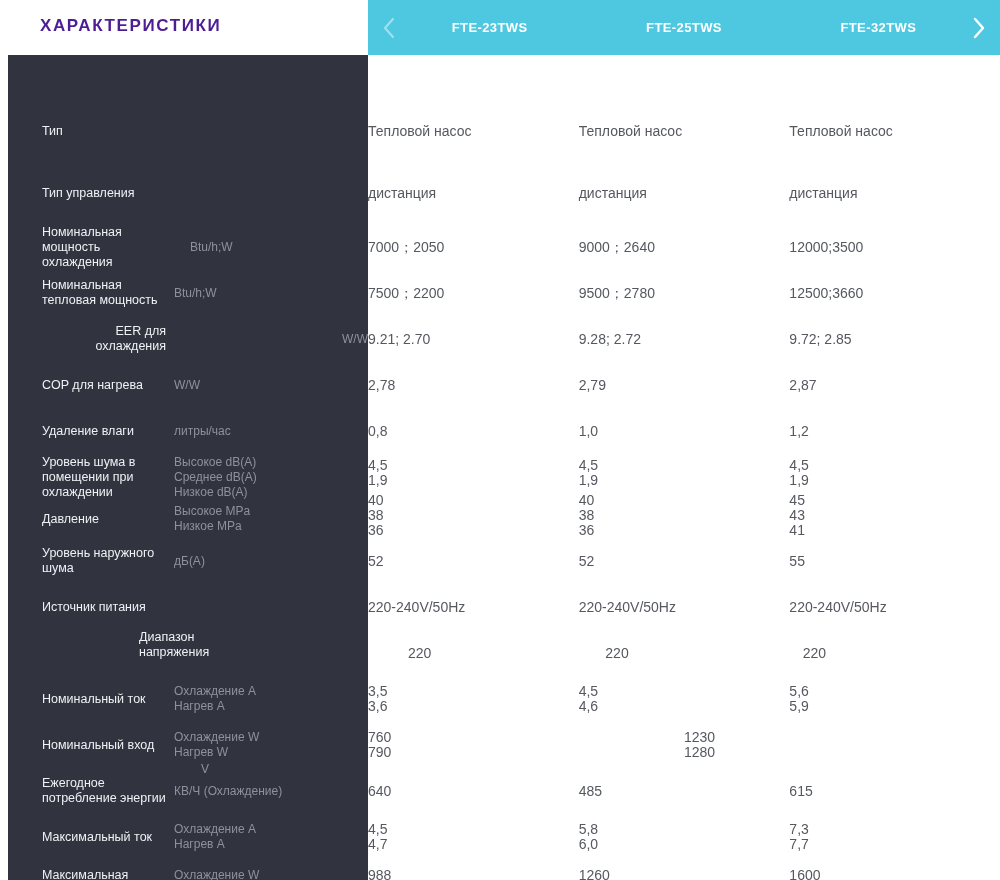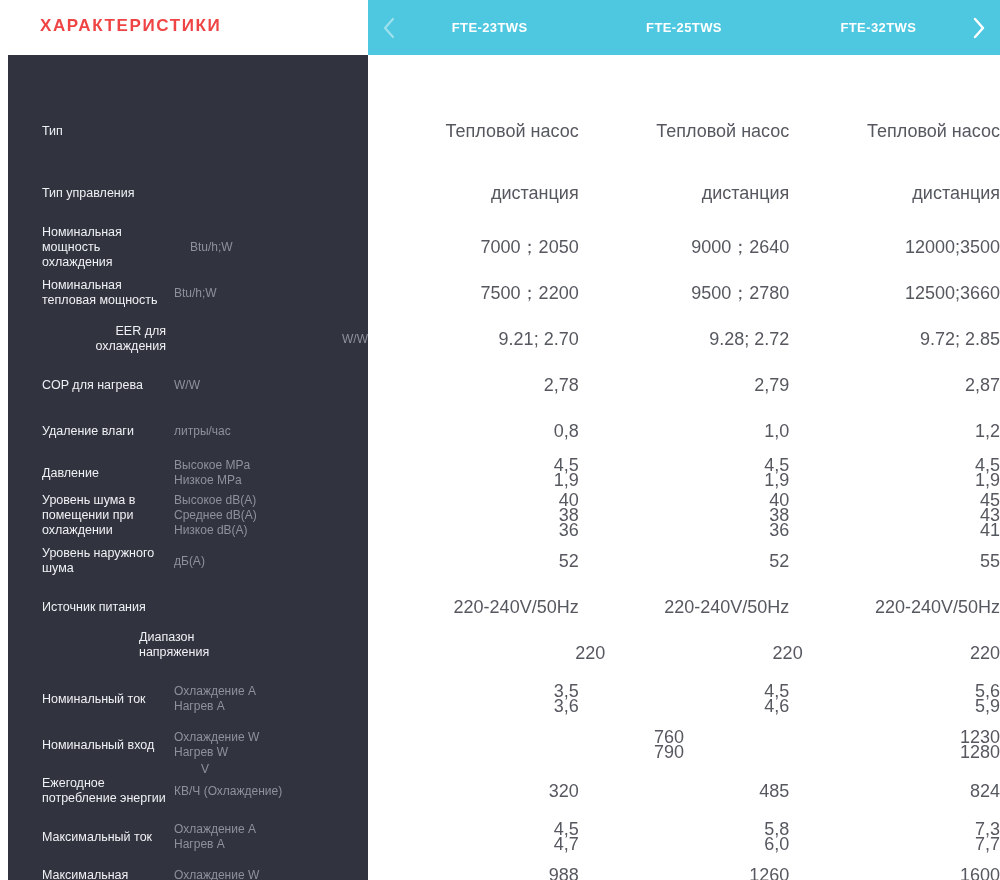--- a/index.html
+++ b/index.html
@@ -10,21 +10,21 @@
     overflow:hidden;
     position:relative;
   }
   .page{position:relative;width:1000px;height:880px;overflow:hidden;}
 
   
   .header{position:absolute;left:0;top:0;width:1000px;height:55px;background:#ffffff;z-index:5;}
   .title{
     position:absolute;left:40px;top:16px;
     font-size:17px;letter-spacing:1.6px;font-weight:700;
-    color:#ef4444;white-space:nowrap;
+    color:#4c1d95;white-space:nowrap;
   }
   .navband{
     position:absolute;left:368px;top:0;width:632px;height:55px;
     background:#4ec8e0;display:flex;align-items:center;
   }
   .chev{
     width:42px;height:55px;display:flex;align-items:center;justify-content:center;
     flex:0 0 42px;user-select:none;
   }
   .chev svg{display:block;}
@@ -62,22 +62,22 @@
   .sunit{
     flex:1 1 auto;
     color:#8e919c;font-size:12px;line-height:15px;
   }
 
   .drow{
     display:flex;align-items:center;
     box-sizing:border-box;
   }
   .dcell{
-    flex:1 1 0;text-align:right;
-    color:#55585f;font-size:18px;line-height:15px;
+    flex:1 1 0;text-align:left;
+    color:#55585f;font-size:14px;line-height:15px;
     white-space:pre-line;
   }
 </style>
 </head>
 <body>
 
 <div class="page">
 
   <div class="header">
     <div class="title">ХАРАКТЕРИСТИКИ</div>
@@ -127,30 +127,30 @@
           <div class="sunit" style="white-space: pre-line;">W/W</div>
         </div>
         <div class="srow" style="height: 46px;">
           <div class="sname">COP для нагрева</div>
           <div class="sunit" style="white-space: pre-line;">W/W</div>
         </div>
         <div class="srow" style="height: 46px;">
           <div class="sname">Удаление влаги</div>
           <div class="sunit" style="white-space: pre-line;">литры/час</div>
         </div>
+        <div class="srow" style="height: 46px;">
+          <div class="sname">Уровень шума в помещении при охлаждении</div>
+          <div class="sunit" style="white-space: pre-line;">Высокое dB(A)
+Среднее dB(A)
+Низкое dB(A)</div>
+        </div>
         <div class="srow" style="height: 38px;">
           <div class="sname">Давление</div>
           <div class="sunit" style="white-space: pre-line;">Высокое MPa
 Низкое MPa</div>
-        </div>
-        <div class="srow" style="height: 46px;">
-          <div class="sname">Уровень шума в помещении при охлаждении</div>
-          <div class="sunit" style="white-space: pre-line;">Высокое dB(A)
-Среднее dB(A)
-Низкое dB(A)</div>
         </div>
         <div class="srow" style="height: 46px;">
           <div class="sname">Уровень наружного шума</div>
           <div class="sunit" style="white-space: pre-line;">дБ(A)</div>
         </div>
         <div class="srow" style="height: 46px;">
           <div class="sname">Источник питания</div>
           <div class="sunit" style="white-space: pre-line;"></div>
         </div>
         <div class="srow" style="height: 46px; flex-direction: column;">
@@ -264,23 +264,23 @@
           <div class="dcell">5,6
 5,9</div>
         </div>
         <div class="drow" style="height: 46px;">
           <div class="dcell">760
 790</div>
           <div class="dcell">1230
 1280</div>
         </div>
         <div class="drow" style="height: 46px;">
-          <div class="dcell">320</div>
+          <div class="dcell">640</div>
           <div class="dcell">485</div>
-          <div class="dcell">824</div>
+          <div class="dcell">615</div>
         </div>
         <div class="drow" style="height: 46px;">
           <div class="dcell">4,5
 4,7</div>
           <div class="dcell">5,8
 6,0</div>
           <div class="dcell">7,3
 7,7</div>
         </div>
         <div class="drow" style="height: 46px;">

